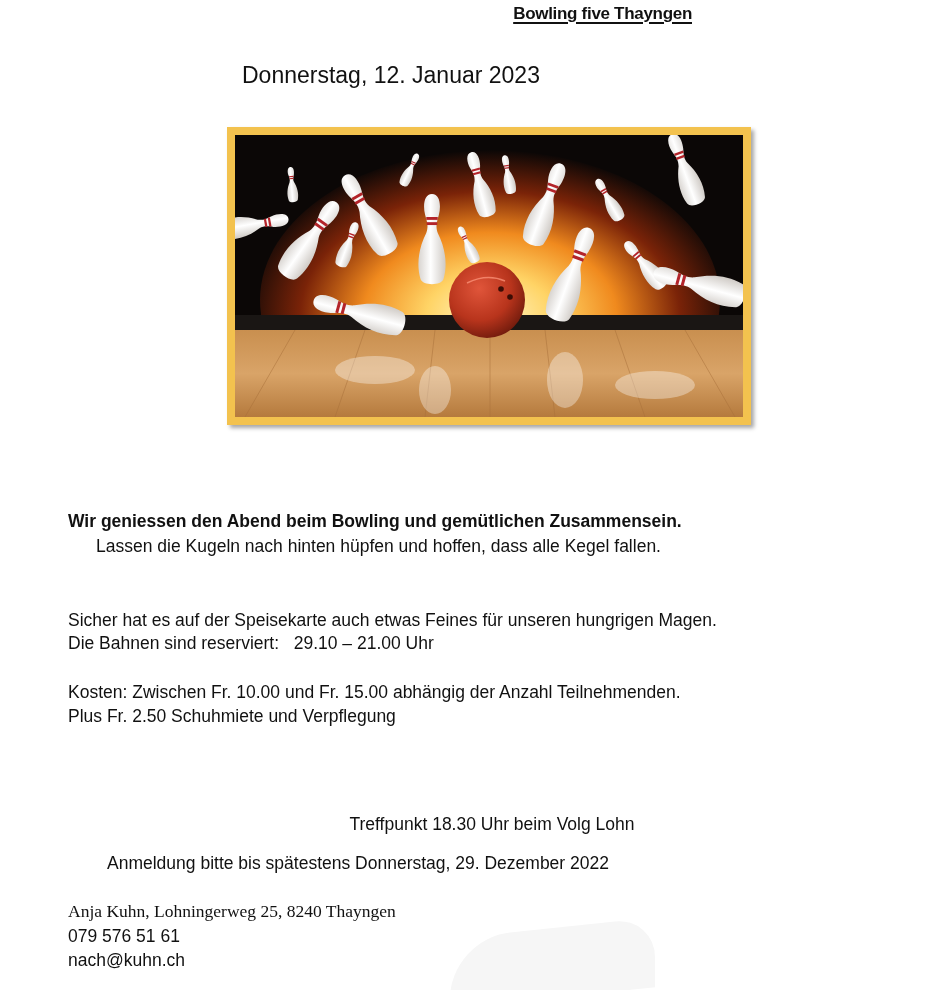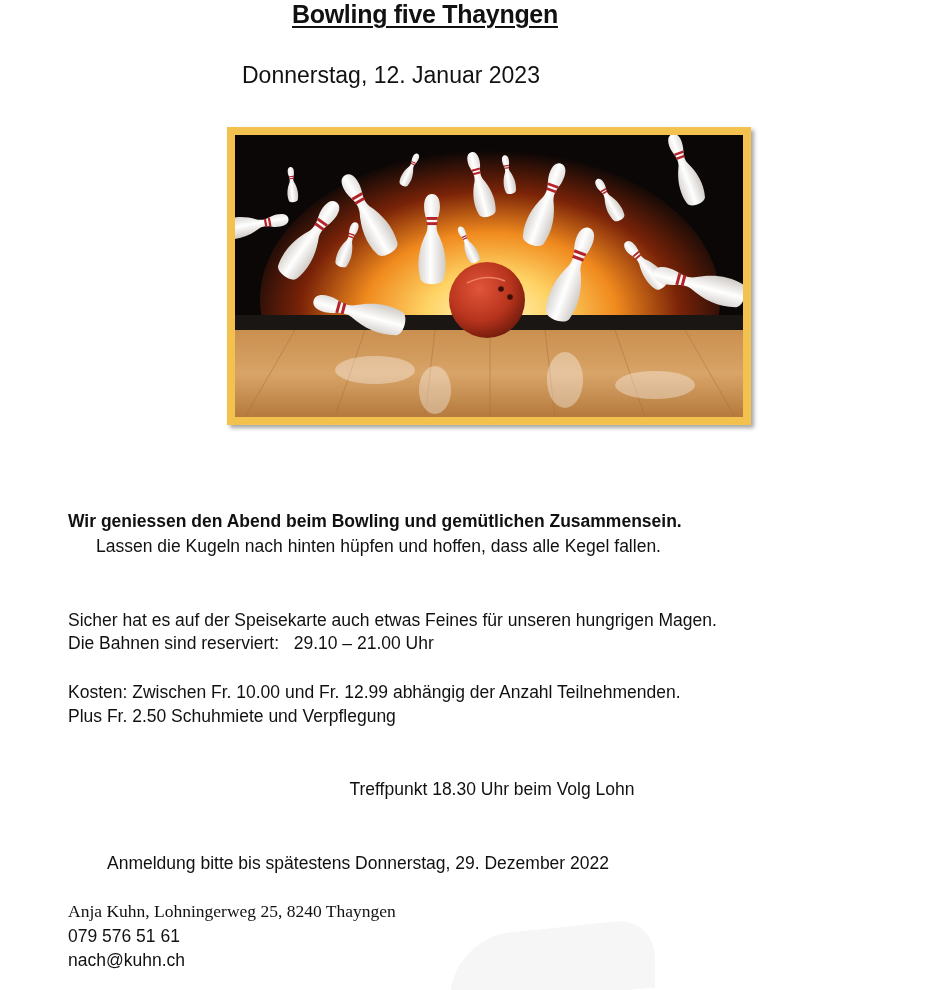--- a/index.html
+++ b/index.html
@@ -13,22 +13,22 @@
       position: relative;
       overflow: hidden;
       font-family: "Liberation Sans", sans-serif;
       color: #111111;
     }
     .title {
       position: absolute;
       left: 292px;
       width: 400px;
       top: 0px;
-      text-align: left;
-      font-size: 25px;
+      text-align: right;
+      font-size: 17px;
       font-weight: bold;
       text-decoration: underline;
       text-decoration-thickness: 2px;
       text-underline-offset: 3px;
       letter-spacing: -0.3px;
       line-height: 28px;
     }
     .date {
       position: absolute;
       left: 242px;
@@ -58,20 +58,21 @@
       position: absolute;
       left: 68px;
       font-size: 17.5px;
       line-height: 22px;
       white-space: pre;
     }
     .centered {
       left: 242px;
       width: 500px;
       text-align: center;
+      margin-top: 35px;
     }
     .watermark {
       position: absolute;
       left: 450px;
       top: 928px;
       width: 205px;
       height: 70px;
       background: #f6f6f6;
       border-radius: 60px 40px 0 0;
       transform: skewY(-6deg);
@@ -159,21 +160,21 @@
     </svg>
   </div>
 
   <div class="line" style="top:510px;font-weight:bold;">Wir geniessen den Abend beim Bowling und gemütlichen Zusammensein.</div>
   <div class="line" style="top:535px;margin-left:28px;">Lassen die Kugeln nach hinten hüpfen und hoffen, dass alle Kegel fallen.</div>
 
   <div class="line" style="top:583px;margin-top:26px;">Sicher hat es auf der Speisekarte auch etwas Feines für unseren hungrigen Magen.</div>
 
   <div class="line" style="top:632px;">Die Bahnen sind reserviert:   29.10 – 21.00 Uhr</div>
 
-  <div class="line" style="top:681px;">Kosten: Zwischen Fr. 10.00 und Fr. 12.99 abhängig der Anzahl Teilnehmenden.</div>
+  <div class="line" style="top:681px;">Kosten: Zwischen Fr. 10.00 und Fr. 15.00 abhängig der Anzahl Teilnehmenden.</div>
   <div class="line" style="top:705px;">Plus Fr. 2.50 Schuhmiete und Verpflegung</div>
 
   <div class="line centered" style="top:778px;">Treffpunkt 18.30 Uhr beim Volg Lohn</div>
 
   <div class="line" style="top:852px;margin-left:39px;">Anmeldung bitte bis spätestens Donnerstag, 29. Dezember 2022</div>
 
   <div class="watermark"></div>
 
   <div class="line" style="top:900px;font-family:Liberation Serif, serif;">Anja Kuhn, Lohningerweg 25, 8240 Thayngen</div>
   <div class="line" style="top:925px;">079 576 51 61</div>

